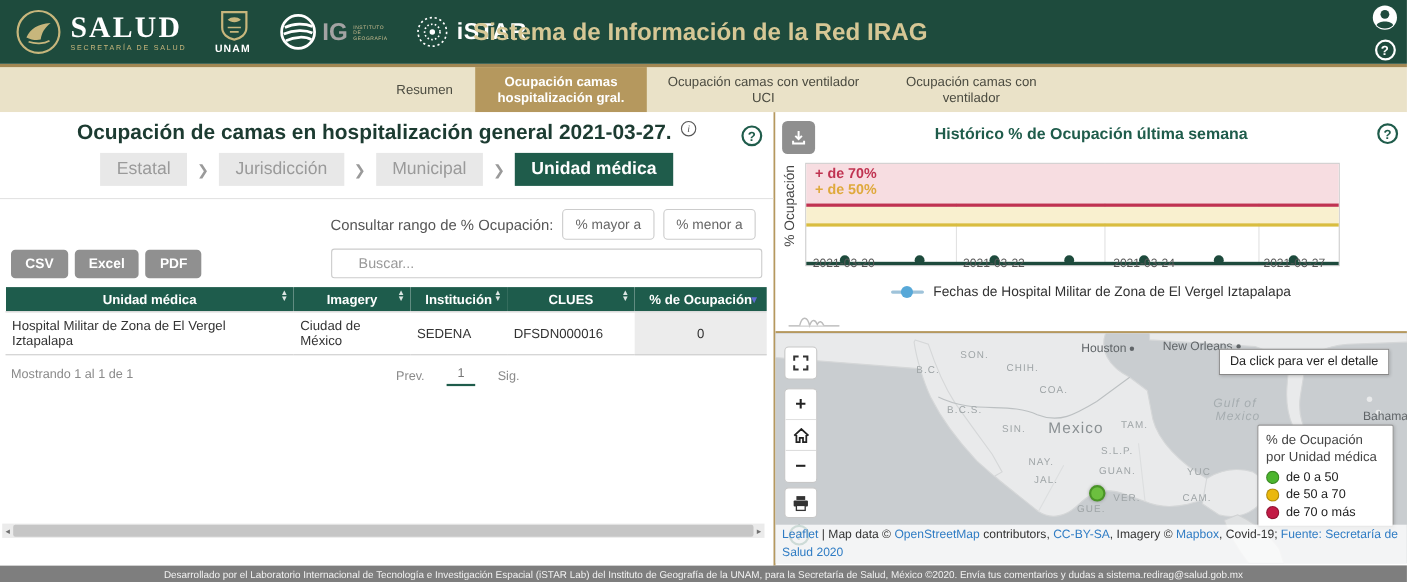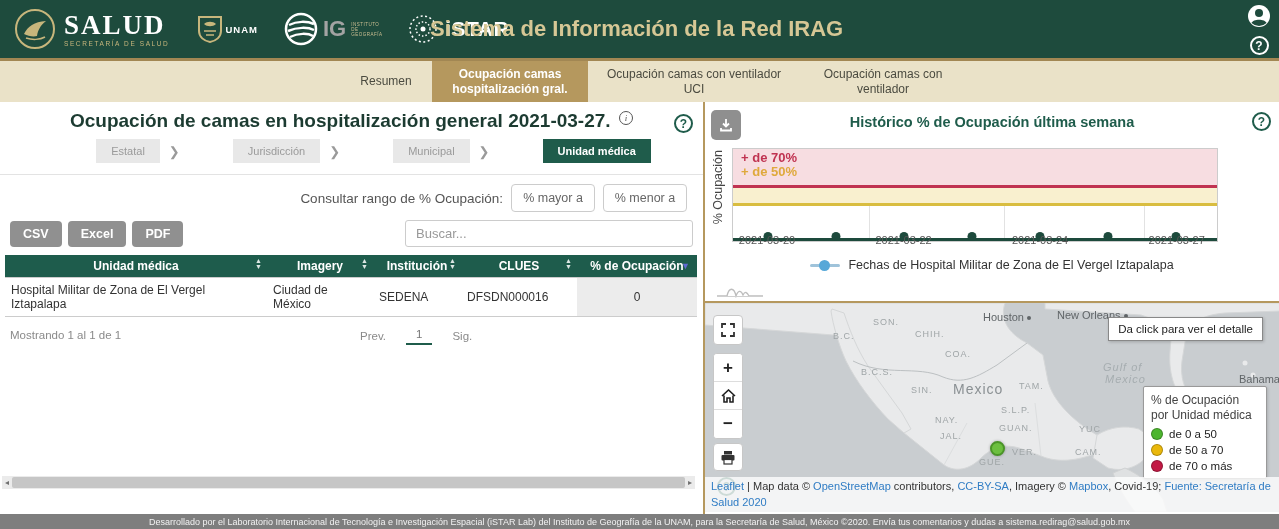--- a/index.html
+++ b/index.html
@@ -6,21 +6,21 @@
   html,body { width:1279px; height:529px; overflow:hidden; }
   body { font-family:"Liberation Sans", sans-serif; background:#fff; }
   .app { position:relative; width:1279px; height:529px; background:#fff; }
 
   
   .header { height:58px; background:#1e4b3d; display:flex; align-items:center; padding:0 14px; position:relative; }
   .logo-salud { display:flex; align-items:center; gap:8px; }
   .eagle { width:42px; height:42px; }
   .salud-text .salud-main { font-family:"Liberation Serif", serif; font-weight:bold; color:#fff; font-size:27px; letter-spacing:2px; line-height:26px; }
   .salud-text .salud-sub { color:#c7b67c; font-size:6.5px; letter-spacing:1.6px; margin-top:2px; }
-  .logo-unam { margin-left:26px; display:flex; flex-direction:row; align-items:center; }
+  .logo-unam { margin-left:26px; display:flex; flex-direction:column; align-items:flex-end; }
   .unam-shield { width:30px; height:30px; }
   .unam-label { color:#fff; font-weight:bold; font-size:9.5px; letter-spacing:1px; margin-top:1px; }
   .logo-ig { margin-left:26px; display:flex; align-items:center; gap:5px; }
   .ig-circle { width:34px; height:34px; }
   .ig-text { color:#a3a3a3; font-weight:bold; font-size:22px; line-height:20px; }
   .ig-sub { color:#cdbf92; font-size:4.5px; letter-spacing:.5px; width:34px; line-height:5px; }
   .logo-istar { margin-left:22px; display:flex; align-items:center; gap:6px; }
   .istar-globe { width:32px; height:32px; }
   .istar-text { color:#fff; font-size:21px; font-weight:600; letter-spacing:.5px; }
   .app-title { position:absolute; left:430px; top:16px; color:#d6c795; font-size:22px; font-weight:bold; }
@@ -42,32 +42,32 @@
   .left-panel { width:703px; position:relative; background:#fff; }
   .right-panel { width:576px; border-left:2px solid #b5985e; }
 
   
   .lp-title-row { position:relative; padding-top:8px; text-align:center; }
   .lp-title { display:inline; font-size:19px; font-weight:bold; color:#1c3b31; }
   .info-ic { display:inline-flex; width:14px; height:14px; border:1.5px solid #555; border-radius:50%; color:#555; font-size:9px; align-items:center; justify-content:center; vertical-align:super; margin-left:4px; font-style:italic; font-family:"Liberation Serif", serif; }
   .lp-help { position:absolute; right:10px; top:12px; border-color:#1f5c4b; color:#1f5c4b; }
   .gr-help { border-color:#1f5c4b; color:#1f5c4b; }
   .breadcrumb { margin-top:7px; display:flex; justify-content:center; align-items:center; gap:9px; }
-  .crumb { background:#e8e8e8; color:#9a9a9a; font-size:11px; padding:6px 15px; border-radius:0; border:none; cursor:pointer; font-family:"Liberation Sans",sans-serif;margin-left:44px; }
+  .crumb { background:#e8e8e8; color:#9a9a9a; font-size:16px; padding:6px 15px; border-radius:0; border:none; cursor:pointer; font-family:"Liberation Sans",sans-serif; }
   .crumb.active { background:#1f5c4b; color:#fff; font-weight:bold; }
   .crumb-sep { color:#9a9a9a; font-size:13px; }
   .lp-divider { border-bottom:1px solid #e3e3e3; margin-top:11px; }
   .filter-row { display:flex; justify-content:flex-end; align-items:center; gap:8px; padding:9px 16px 0 0; }
   .filter-label { font-size:13.5px; color:#555; }
   .filter-input { width:84px; height:28px; border:1px solid #ccc; border-radius:4px; font-size:12.5px; text-align:center; color:#444; font-family:"Liberation Sans",sans-serif; }
   .filter-input::placeholder { color:#666; }
   .tools-row { display:flex; justify-content:space-between; align-items:center; padding:8px 10px 0 10px; }
   .export-group { display:flex; gap:6px; }
   .export-btn { background:#909090; color:#fff; font-weight:bold; font-size:12.5px; border:none; border-radius:4px; padding:6px 13px; cursor:pointer; font-family:"Liberation Sans",sans-serif; }
-  .search-input { width:288px; height:27px; border:1px solid #ccc; border-radius:3px; font-size:13px; padding-left:10px; color:#444; font-family:"Liberation Sans",sans-serif; }
+  .search-input { width:392px; height:27px; border:1px solid #ccc; border-radius:3px; font-size:13px; padding-left:24px; color:#444; font-family:"Liberation Sans",sans-serif; }
   .search-input::placeholder { color:#999; }
 
   table.data { border-collapse:collapse; margin:8px 5px 0 5px; width:692px; table-layout:fixed; font-size:12px; }
   table.data th { background:#1e5c4c; color:#fff; font-weight:bold; padding:4px 4px; cursor:pointer; position:relative; }
   table.data col.c1{width:262px;} table.data col.c2{width:106px;} table.data col.c3{width:88px;} table.data col.c4{width:116px;} table.data col.c5{width:120px;}
   .sort-ud { position:absolute; right:5px; top:3px; display:flex; flex-direction:column; line-height:6px; font-size:7px; color:rgba(255,255,255,.85); }
   .sort-desc { position:absolute; right:7px; top:6px; font-size:9px; color:#5f6ad1; }
   table.data td { padding:5px 6px; color:#333; border-bottom:1px solid #ccc; border-top:1px solid #ccc; background:#fff; }
   table.data td.pct { background:#ececec; text-align:center; }
   .pagination { position:relative; margin-top:9px; height:22px; }

